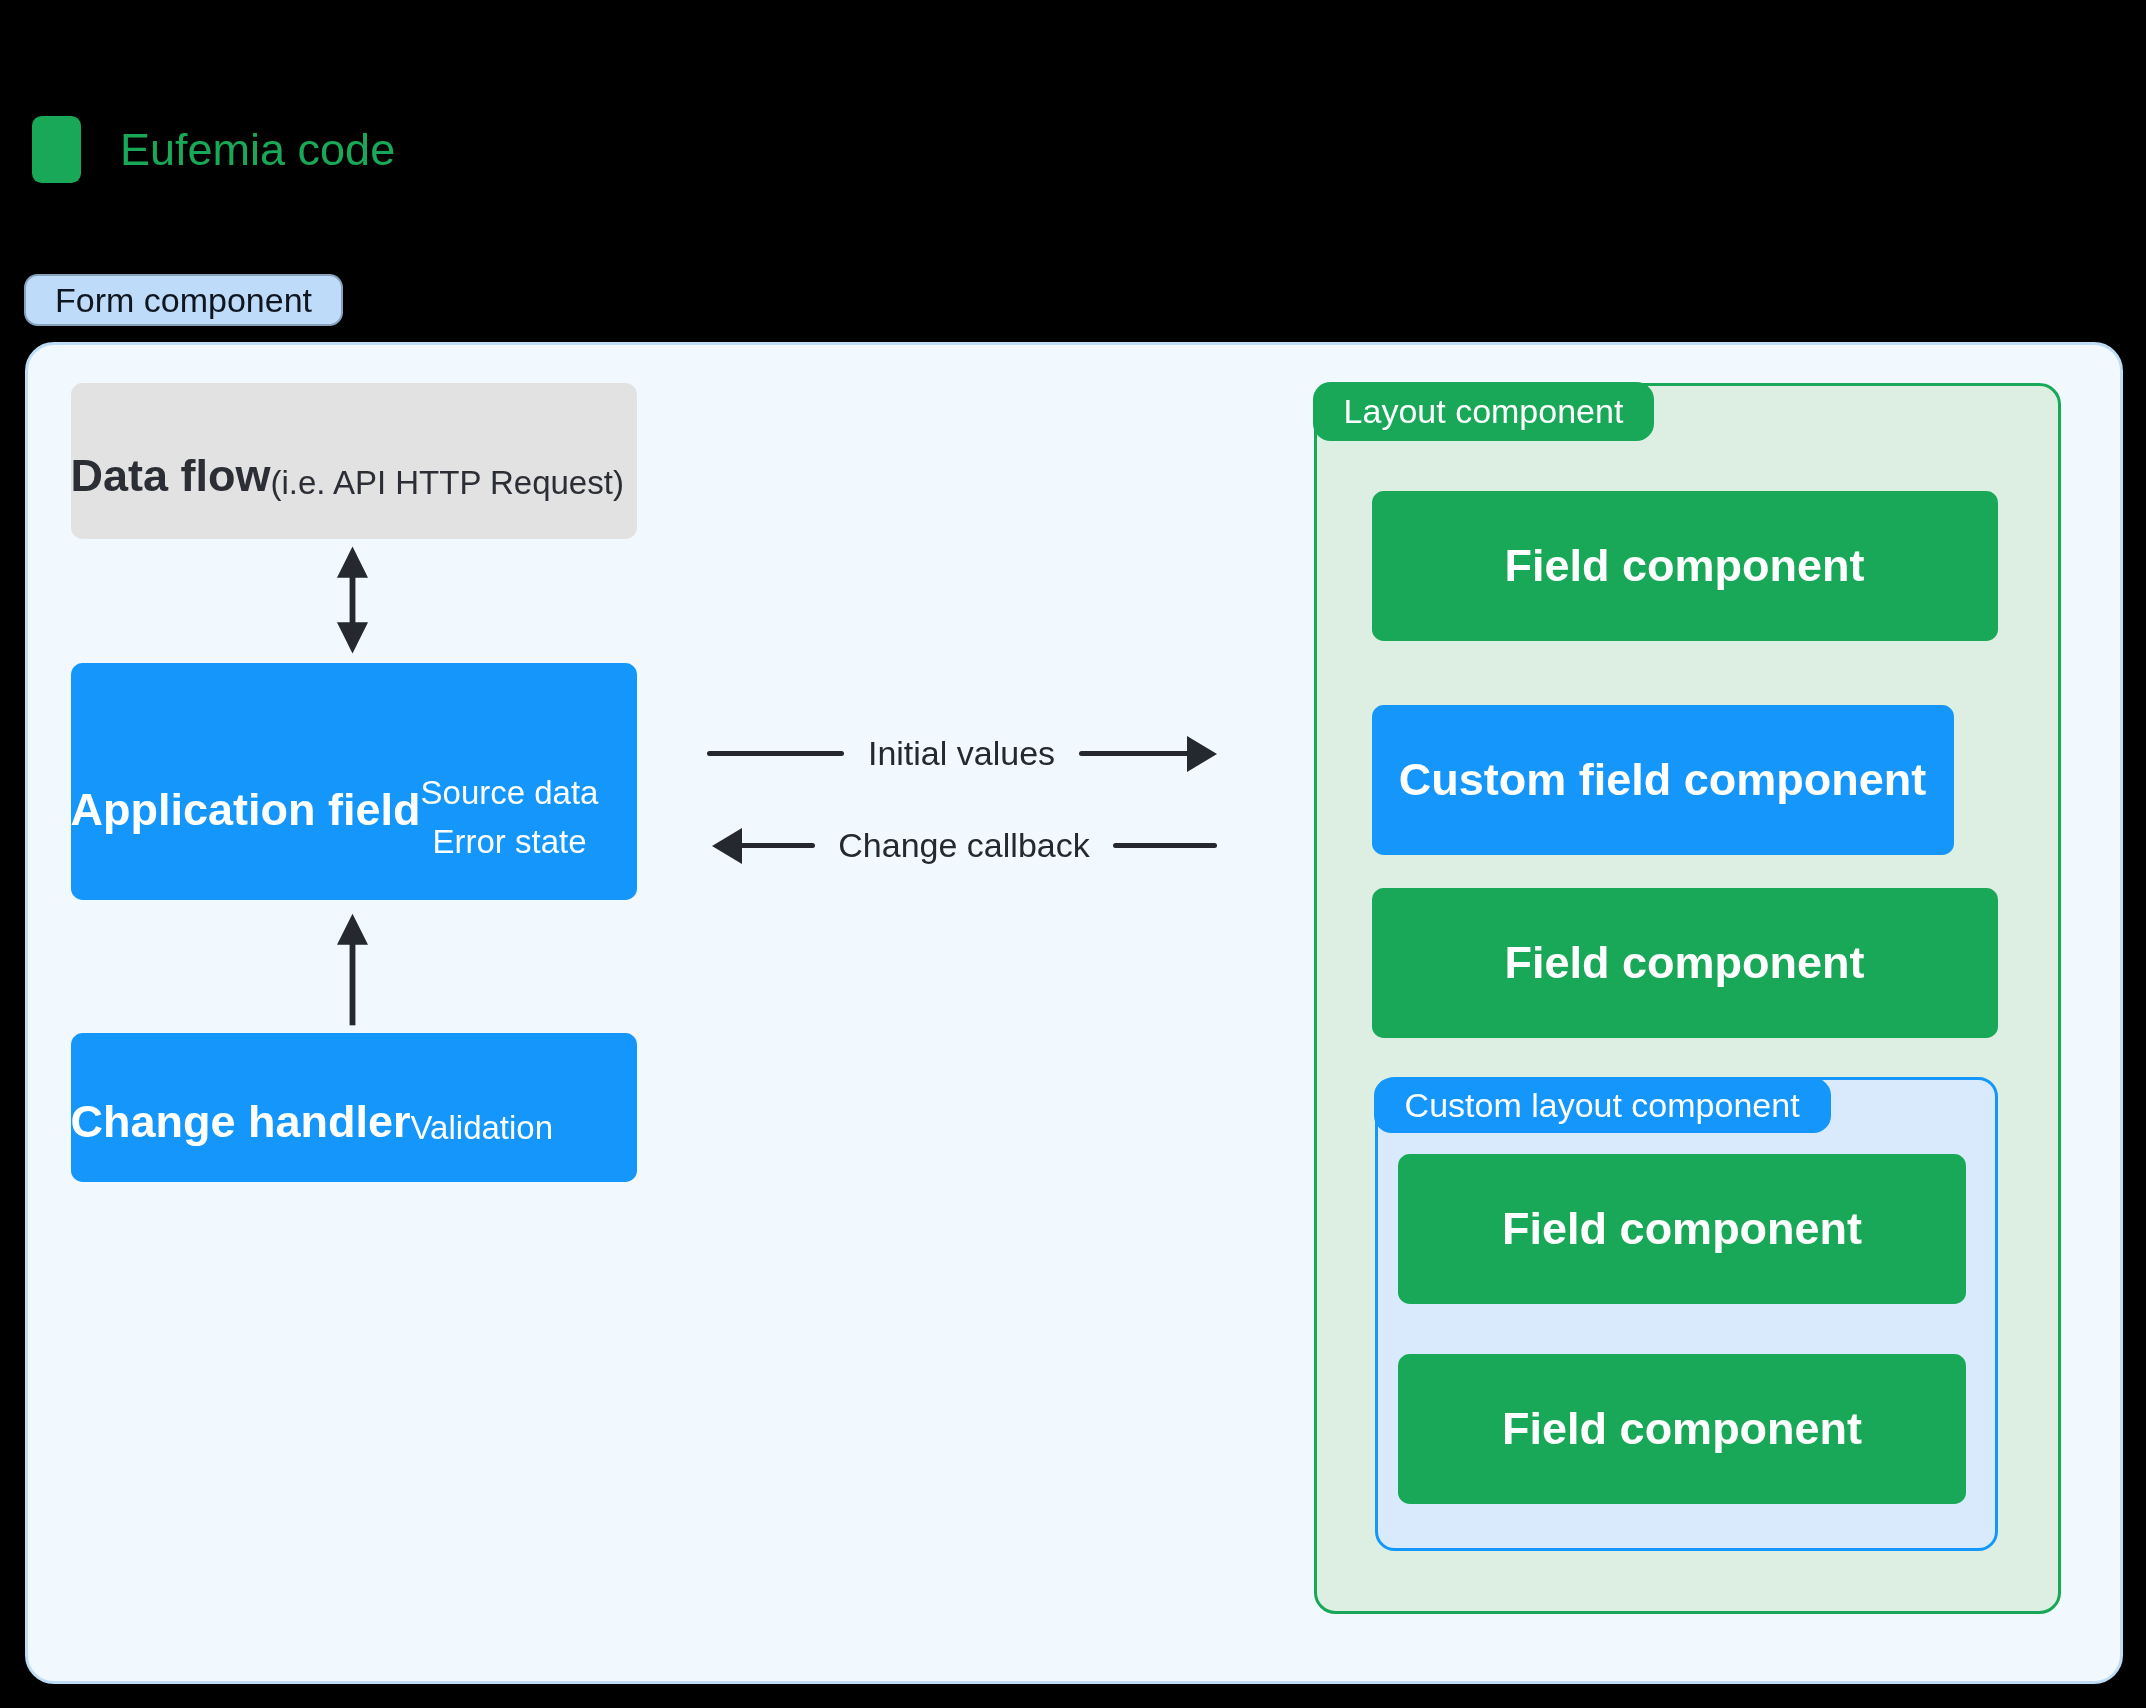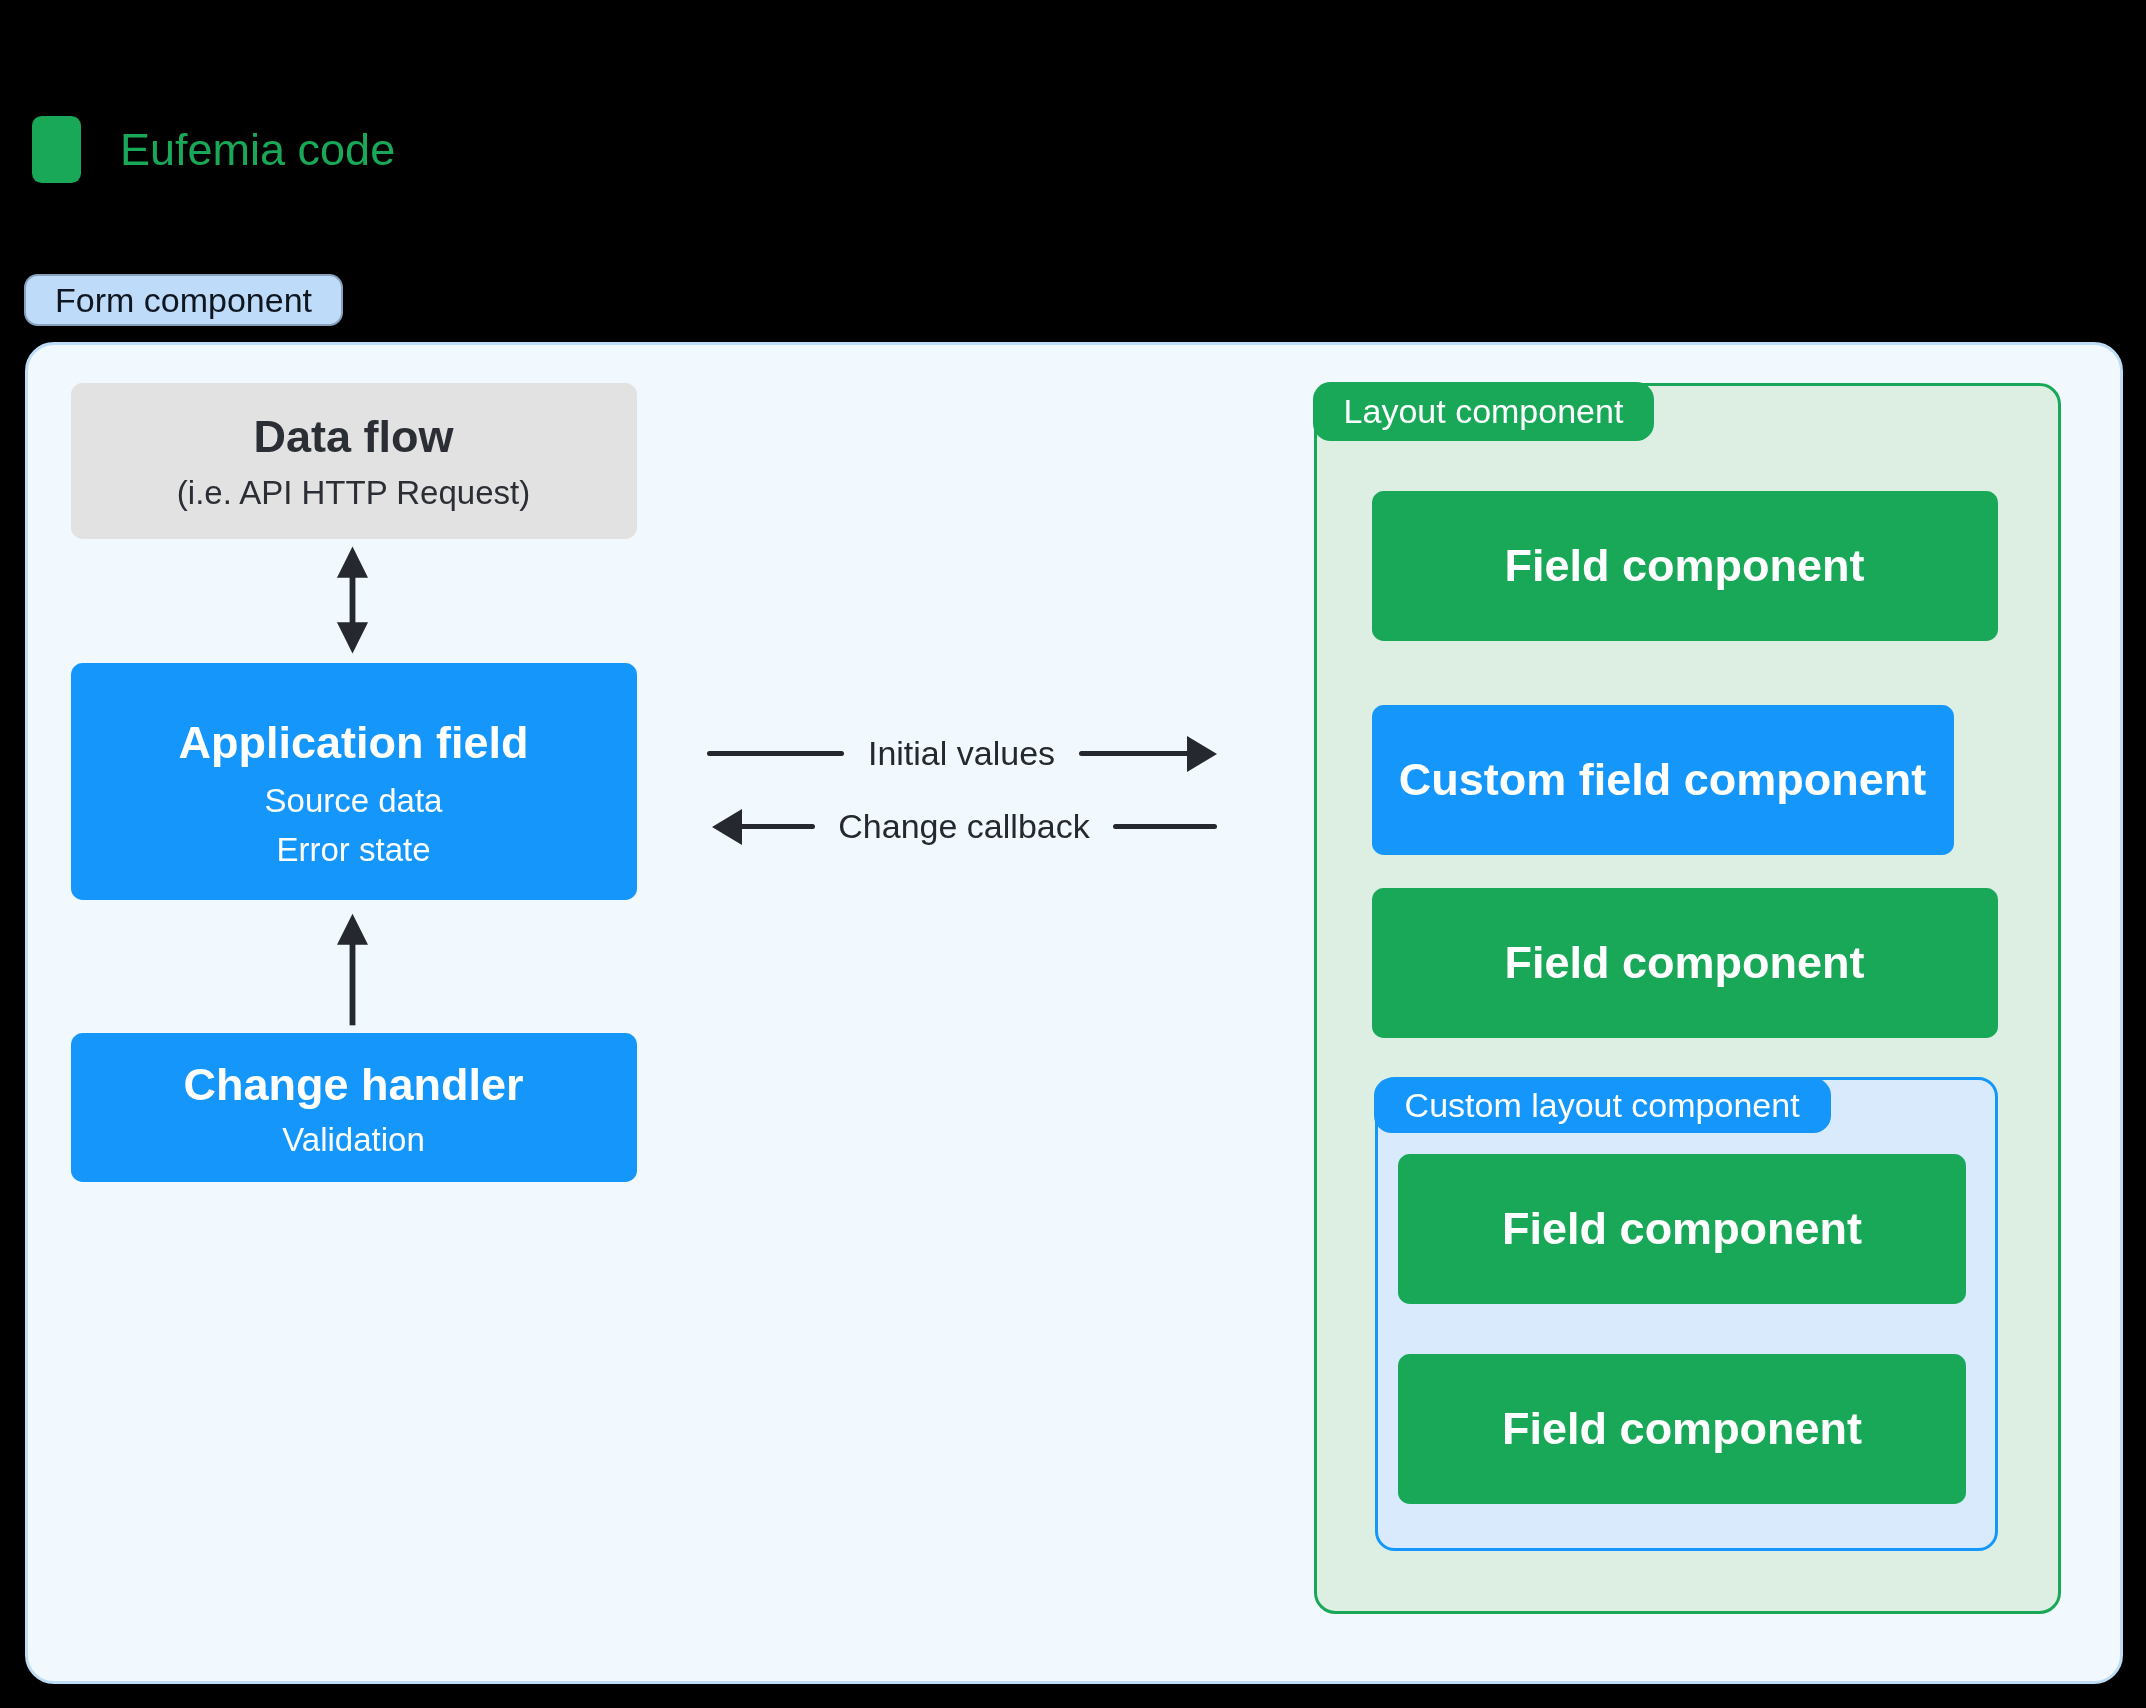--- a/index.html
+++ b/index.html
@@ -44,39 +44,39 @@
     border:2px solid rgba(70,90,110,0.45); white-space:nowrap;
   }
   
   .surface {
     position:absolute; left:24.5px; top:342px; width:2098px; height:1342px;
     background:var(--surface); border:3.9px solid var(--surface-border);
     border-radius:29px;
   }
   
   .node {
-    position:absolute; border-radius:11.8px; display:flex; flex-direction:column;
+    position:absolute; border-radius:11.8px; display:flex; 
     align-items:center; text-align:center; color:var(--text-light);
   }
   .node-title { font-size:45px; font-weight:600; line-height:49px; white-space:nowrap; }
   .node-sub { font-size:33px; font-weight:400; line-height:35px; white-space:nowrap; }
   .subwrap { display:flex; flex-direction:column; gap:14.7px; margin-top:15.7px; }
   .data-flow { left:43px; top:38px; width:566px; height:156px; background:var(--gray); color:var(--text-dark); padding-top:29px; }
   .data-flow .subwrap { margin-top:13.7px; }
   .app-state { left:43px; top:318px; width:566px; height:237px; background:var(--blue); padding-top:55px; }
   .change-handler { left:43px; top:688px; width:566px; height:149px; background:var(--blue); padding-top:27.4px; }
   .change-handler .subwrap { margin-top:12.7px; }
   
   .v-arrow { position:absolute; color:var(--arrow); }
   .v-arrow.between { left:308px; top:201px; }
   .v-arrow.up { left:308px; top:568px; }
   
   .flow { position:absolute; display:flex; align-items:center; gap:23.5px; color:var(--arrow); height:51px; }
   .flow.flow-1 { left:679px; top:383px; width:510px; }
-  .flow.flow-2 { left:684px; top:456px; width:505px; }
+  .flow.flow-2 { left:684px; top:475px; width:505px; }
   .flow-label { font-size:34px; font-weight:500; white-space:nowrap; }
   .flow-line { height:5.9px; background:var(--arrow); border-radius:2.9px; flex:1; }
   .line-head { flex:1; display:flex; align-items:center; }
   .line-head .flow-line { flex:1; }
   .tri-right { width:0; height:0; border-top:18.6px solid transparent; border-bottom:18.6px solid transparent; border-left:30px solid var(--arrow); margin-left:-2px; }
   .tri-left  { width:0; height:0; border-top:18.6px solid transparent; border-bottom:18.6px solid transparent; border-right:30px solid var(--arrow); margin-right:-2px; }
   
   .layout-box {
     position:absolute; left:1286px; top:38px; width:747px; height:1231px;
     background:var(--light-green); border:3.9px solid var(--green); border-radius:21.6px;

